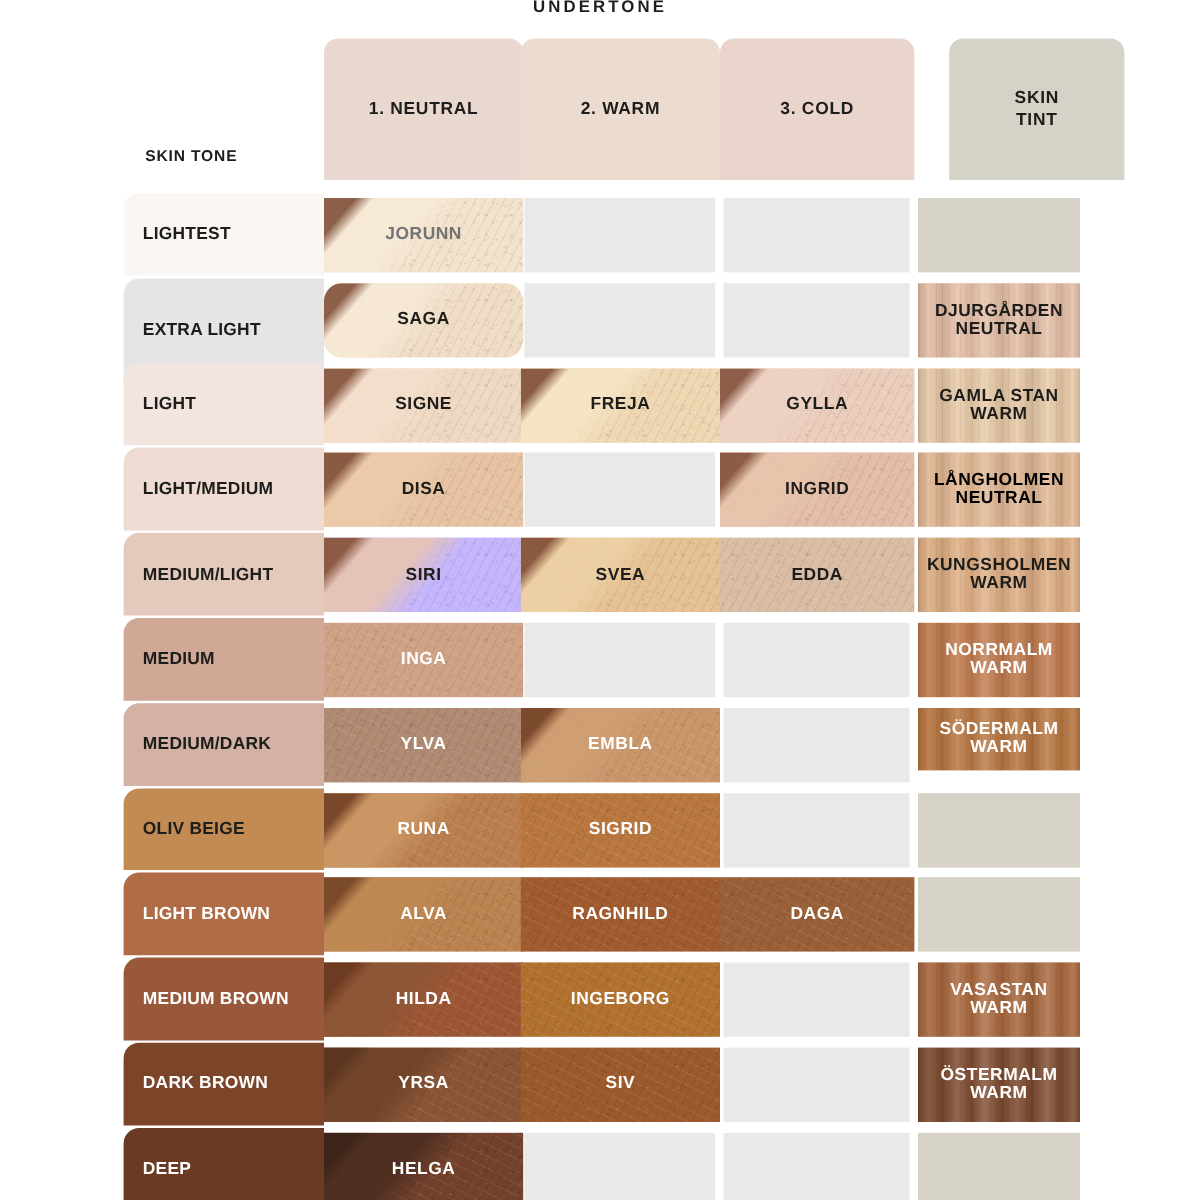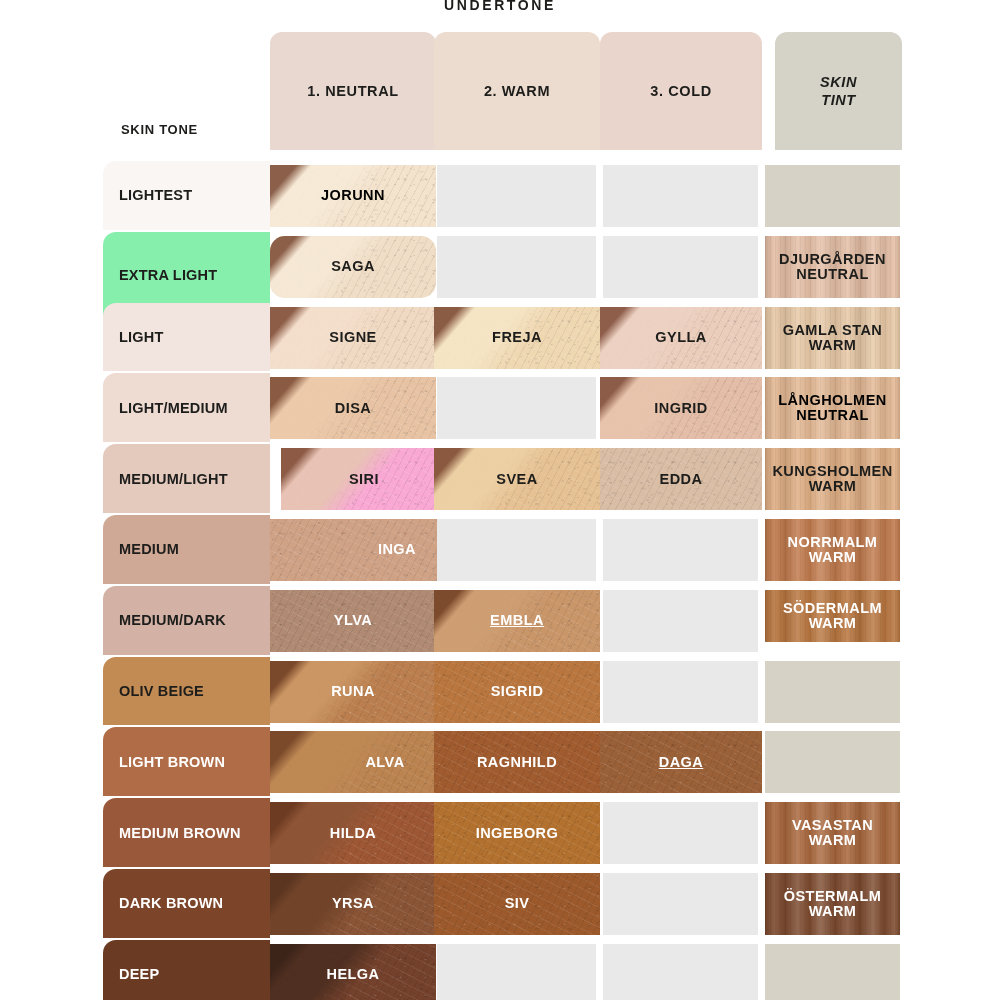--- a/index.html
+++ b/index.html
@@ -132,37 +132,37 @@
 <div class="grid" id="grid">
     <div class="colhead" style="left: 270px; width: 166px; background: rgb(232, 216, 207);">
       <span>1. NEUTRAL</span>
     </div>
     <div class="colhead" style="left: 434px; width: 166px; background: rgb(236, 220, 207);">
       <span>2. WARM</span>
     </div>
     <div class="colhead" style="left: 600px; width: 162px; background: rgb(233, 213, 204);">
       <span>3. COLD</span>
     </div>
-    <div class="colhead" style="left: 775px; width: 127px; background: rgb(213, 210, 199); font-style: italic;">
+    <div class="colhead" style="left: 791px; width: 146px; background: rgb(213, 210, 199);">
       <span>SKIN<br>TINT</span>
     </div>
     <div class="rowlabel" style="top: 161px; height: 68.8px; background: rgb(250, 246, 244); color: rgb(29, 29, 27);">
       <span>LIGHTEST</span>
     </div>
-    <div class="cell" style="top: 164.9px; height: 62px; left: 270px; width: 166px; background: rgb(243, 226, 204); color: #000000;">
+    <div class="cell" style="top: 164.9px; height: 62px; left: 270px; width: 166px; background: rgb(243, 226, 204); color: #737373;">
       <span class="tex"></span>
       <span class="tex2"></span>
       <span class="swipe" style="--sw: #f7ebd8;"></span>
       <span class="swipe-dark" style="--dk: #8b5f4a;"></span>
       <span class="lbl">JORUNN</span>
     </div>
     <div class="cell empty" style="top: 164.9px; height: 62px; left: 437px; width: 159px; background: rgb(233, 233, 233);"></div>
     <div class="cell empty" style="top: 164.9px; height: 62px; left: 603px; width: 155px; background: rgb(233, 233, 233);"></div>
     <div class="cell empty" style="top: 164.9px; height: 62px; left: 765px; width: 135px; background: rgb(215, 210, 198);"></div>
-    <div class="rowlabel" style="top: 231.8px; height: 87px; background: #86efac; color: rgb(29, 29, 27);">
+    <div class="rowlabel" style="top: 231.8px; height: 87px; background: #e5e5e5; color: rgb(29, 29, 27);">
       <span>EXTRA LIGHT</span>
     </div>
     <div class="cell" style="top: 235.7px; height: 62px; left: 270px; width: 166px; background: rgb(240, 221, 198); color: rgb(29, 29, 27); border-radius: 15px;">
       <span class="tex"></span>
       <span class="tex2"></span>
       <span class="swipe" style="--sw: #f6e9d6;"></span>
       <span class="swipe-dark" style="--dk: #8c5f49;"></span>
       <span class="lbl">SAGA</span>
     </div>
     <div class="cell empty" style="top: 235.7px; height: 62px; left: 437px; width: 159px; background: rgb(233, 233, 233);"></div>
@@ -217,21 +217,21 @@
       <span class="swipe-dark" style="--dk: #8d5c48;"></span>
       <span class="lbl">INGRID</span>
     </div>
     <div class="cell" style="top: 377.3px; height: 62px; left: 765px; width: 135px; background: rgb(227, 184, 147); color: #000000;">
       <span class="tint-tex"></span>
       <span class="lbl">LÅNGHOLMEN<br>NEUTRAL</span>
     </div>
     <div class="rowlabel" style="top: 444.2px; height: 68.8px; background: rgb(228, 201, 189); color: rgb(29, 29, 27);">
       <span>MEDIUM/LIGHT</span>
     </div>
-    <div class="cell" style="top: 448.1px; height: 62px; left: 270px; width: 166px; background: #f9a8d4; color: rgb(29, 29, 27); margin-left: 11px;">
+    <div class="cell" style="top: 448.1px; height: 62px; left: 270px; width: 166px; background: #c4b5fd; color: rgb(29, 29, 27);">
       <span class="tex"></span>
       <span class="tex2"></span>
       <span class="swipe" style="--sw: #e7c5b2;"></span>
       <span class="swipe-dark" style="--dk: #8c5a45;"></span>
       <span class="lbl">SIRI</span>
     </div>
     <div class="cell" style="top: 448.1px; height: 62px; left: 434px; width: 166px; background: rgb(230, 193, 147); color: rgb(29, 29, 27);">
       <span class="tex"></span>
       <span class="tex2"></span>
       <span class="swipe" style="--sw: #edd2a6;"></span>
@@ -243,40 +243,40 @@
       <span class="tex2"></span>
       <span class="lbl">EDDA</span>
     </div>
     <div class="cell" style="top: 448.1px; height: 62px; left: 765px; width: 135px; background: rgb(223, 174, 131); color: rgb(29, 29, 27);">
       <span class="tint-tex"></span>
       <span class="lbl">KUNGSHOLMEN<br>WARM</span>
     </div>
     <div class="rowlabel" style="top: 515px; height: 68.8px; background: rgb(207, 169, 150); color: rgb(29, 29, 27);">
       <span>MEDIUM</span>
     </div>
-    <div class="cell" style="top: 518.9px; height: 62px; left: 270px; width: 166px; background: rgb(207, 162, 134); color: rgb(255, 255, 255); padding-left: 44px;">
+    <div class="cell" style="top: 518.9px; height: 62px; left: 270px; width: 166px; background: rgb(207, 162, 134); color: rgb(255, 255, 255);">
       <span class="tex"></span>
       <span class="tex2"></span>
       <span class="lbl">INGA</span>
     </div>
     <div class="cell empty" style="top: 518.9px; height: 62px; left: 437px; width: 159px; background: rgb(233, 233, 233);"></div>
     <div class="cell empty" style="top: 518.9px; height: 62px; left: 603px; width: 155px; background: rgb(233, 233, 233);"></div>
     <div class="cell" style="top: 518.9px; height: 62px; left: 765px; width: 135px; background: rgb(193, 122, 76); color: rgb(255, 255, 255);">
       <span class="tint-tex"></span>
       <span class="lbl">NORRMALM<br>WARM</span>
     </div>
     <div class="rowlabel" style="top: 585.8px; height: 68.8px; background: rgb(211, 177, 164); color: rgb(29, 29, 27);">
       <span>MEDIUM/DARK</span>
     </div>
     <div class="cell" style="top: 589.7px; height: 62px; left: 270px; width: 166px; background: rgb(176, 138, 114); color: rgb(255, 255, 255);">
       <span class="tex"></span>
       <span class="tex2"></span>
       <span class="lbl">YLVA</span>
     </div>
-    <div class="cell" style="top: 589.7px; height: 62px; left: 434px; width: 166px; background: rgb(201, 150, 106); color: rgb(255, 255, 255); text-decoration: underline;">
+    <div class="cell" style="top: 589.7px; height: 62px; left: 434px; width: 166px; background: rgb(201, 150, 106); color: rgb(255, 255, 255);">
       <span class="tex"></span>
       <span class="tex2"></span>
       <span class="swipe" style="--sw: #cf9f74;"></span>
       <span class="swipe-dark" style="--dk: #7c4a2c;"></span>
       <span class="lbl">EMBLA</span>
     </div>
     <div class="cell empty" style="top: 589.7px; height: 62px; left: 603px; width: 155px; background: rgb(233, 233, 233);"></div>
     <div class="cell" style="top: 589.7px; height: 52px; left: 765px; width: 135px; background: rgb(185, 118, 63); color: rgb(255, 255, 255);">
       <span class="tint-tex"></span>
       <span class="lbl">SÖDERMALM<br>WARM</span>
@@ -294,33 +294,33 @@
     <div class="cell" style="top: 660.5px; height: 62px; left: 434px; width: 166px; background: rgb(185, 119, 63); color: rgb(255, 255, 255);">
       <span class="tex"></span>
       <span class="tex2"></span>
       <span class="lbl">SIGRID</span>
     </div>
     <div class="cell empty" style="top: 660.5px; height: 62px; left: 603px; width: 155px; background: rgb(233, 233, 233);"></div>
     <div class="cell empty" style="top: 660.5px; height: 62px; left: 765px; width: 135px; background: rgb(215, 210, 198);"></div>
     <div class="rowlabel" style="top: 727.4px; height: 68.8px; background: rgb(176, 108, 70); color: rgb(255, 255, 255);">
       <span>LIGHT BROWN</span>
     </div>
-    <div class="cell" style="top: 731.3px; height: 62px; left: 270px; width: 166px; background: rgb(187, 131, 80); color: rgb(255, 255, 255); padding-left: 32px;">
+    <div class="cell" style="top: 731.3px; height: 62px; left: 270px; width: 166px; background: rgb(187, 131, 80); color: rgb(255, 255, 255);">
       <span class="tex"></span>
       <span class="tex2"></span>
       <span class="swipe" style="--sw: #bf8954;"></span>
       <span class="swipe-dark" style="--dk: #7b4a2b;"></span>
       <span class="lbl">ALVA</span>
     </div>
     <div class="cell" style="top: 731.3px; height: 62px; left: 434px; width: 166px; background: rgb(160, 91, 47); color: rgb(255, 255, 255);">
       <span class="tex"></span>
       <span class="tex2"></span>
       <span class="lbl">RAGNHILD</span>
     </div>
-    <div class="cell" style="top: 731.3px; height: 62px; left: 600px; width: 162px; background: rgb(154, 96, 56); color: rgb(255, 255, 255); text-decoration: underline;">
+    <div class="cell" style="top: 731.3px; height: 62px; left: 600px; width: 162px; background: rgb(154, 96, 56); color: rgb(255, 255, 255);">
       <span class="tex"></span>
       <span class="tex2"></span>
       <span class="lbl">DAGA</span>
     </div>
     <div class="cell empty" style="top: 731.3px; height: 62px; left: 765px; width: 135px; background: rgb(215, 210, 198);"></div>
     <div class="rowlabel" style="top: 798.2px; height: 68.8px; background: rgb(154, 88, 58); color: rgb(255, 255, 255);">
       <span>MEDIUM BROWN</span>
     </div>
     <div class="cell" style="top: 802.1px; height: 62px; left: 270px; width: 166px; background: rgb(158, 87, 52); color: rgb(255, 255, 255);">
       <span class="tex"></span>

